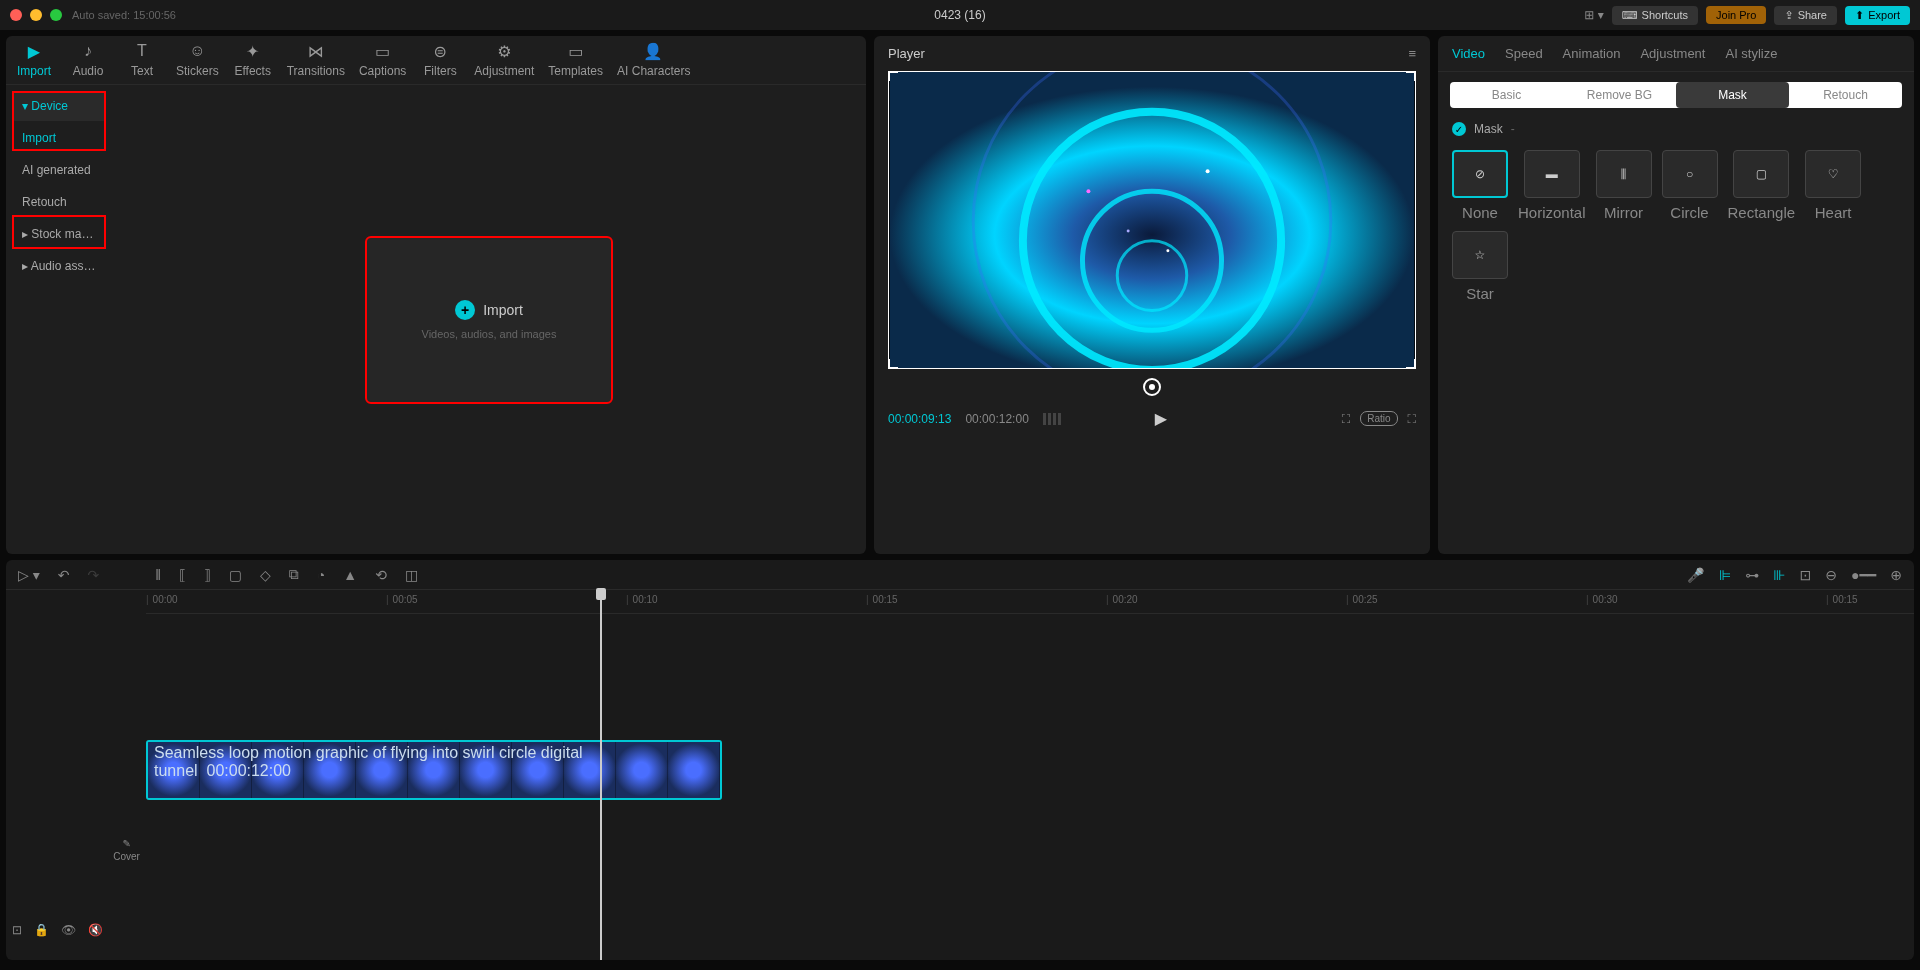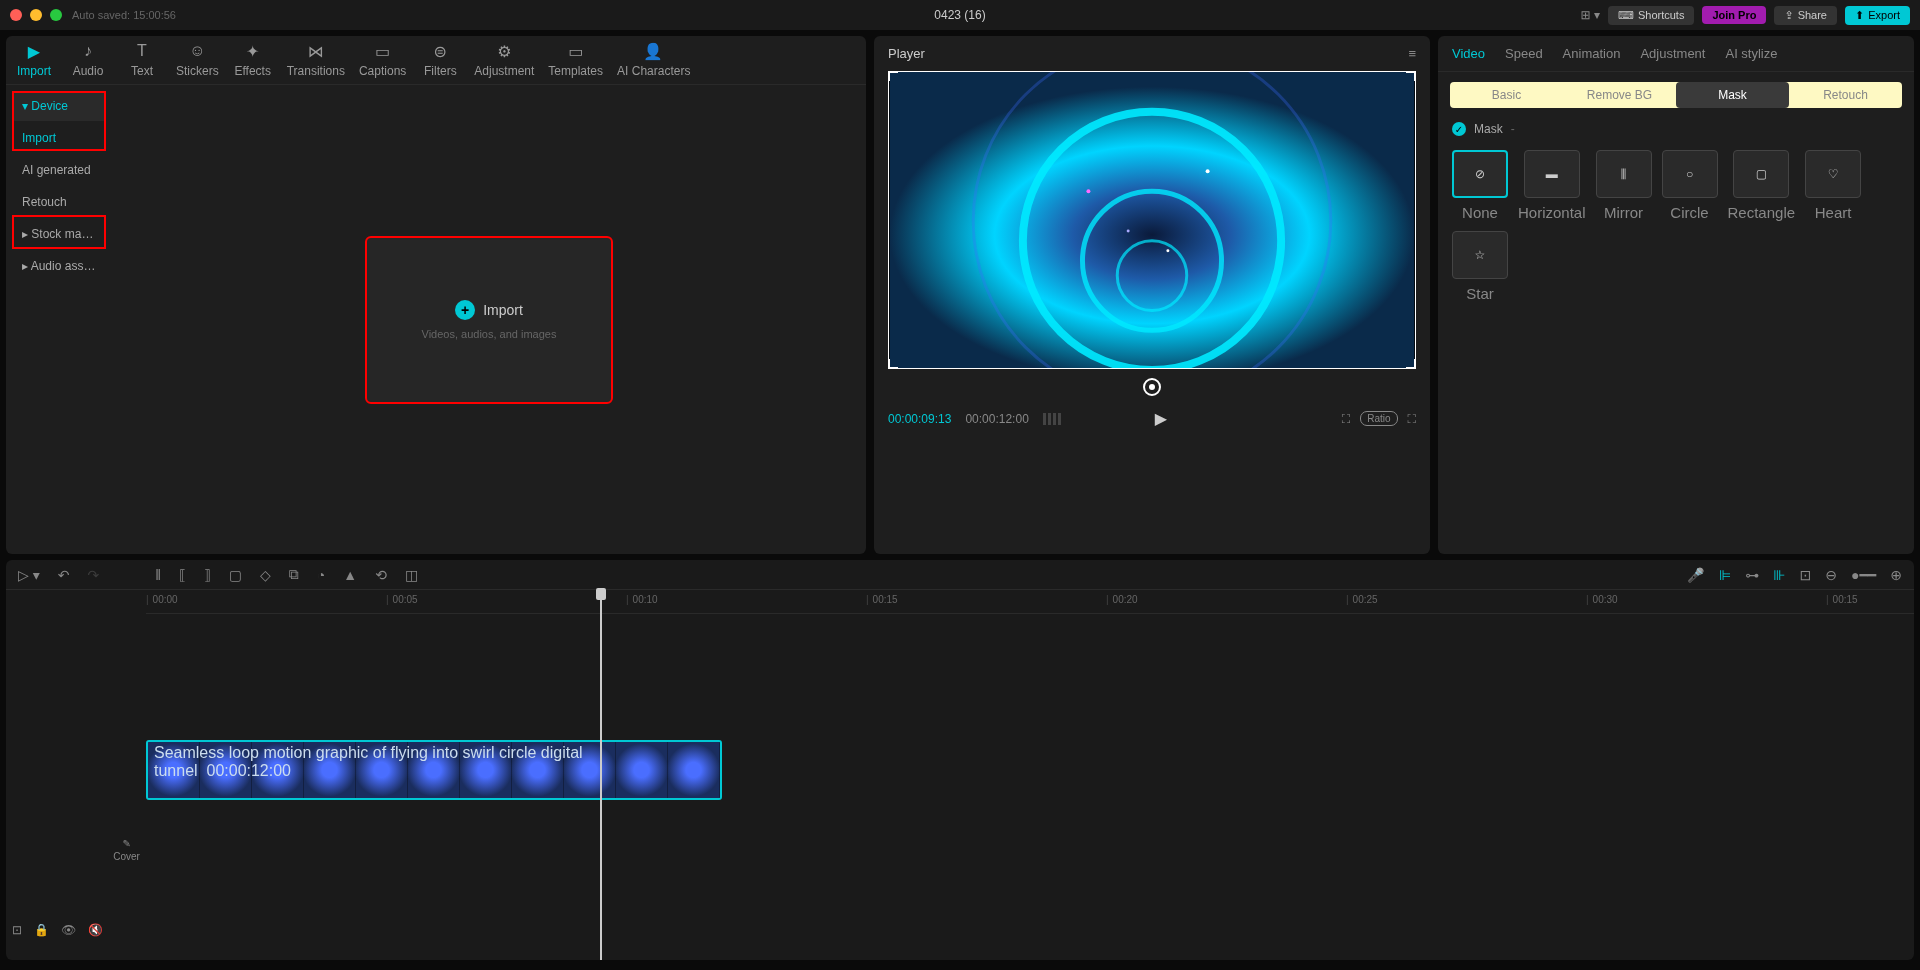--- a/index.html
+++ b/index.html
@@ -5,21 +5,21 @@
 * { margin:0; padding:0; box-sizing:border-box; font-family:-apple-system,BlinkMacSystemFont,"Segoe UI",sans-serif; }
 body { background:#0a0a0a; color:#aaa; font-size:12px; overflow:hidden; width:1920px; height:970px; }
 .titlebar { height:30px; background:#1a1a1a; display:flex; align-items:center; padding:0 10px; position:relative; }
 .traffic { display:flex; gap:8px; }
 .traffic span { width:12px; height:12px; border-radius:50%; }
 .tl-red{background:#ff5f57}.tl-yel{background:#ffbd2e}.tl-grn{background:#28c940}
 .autosave{margin-left:10px;color:#666;font-size:11px}
 .title-center{position:absolute;left:50%;transform:translateX(-50%);color:#ccc;font-size:12px}
 .titlebar-right{margin-left:auto;display:flex;gap:8px;align-items:center}
 .btn{background:#333;border:none;color:#ccc;padding:3px 10px;border-radius:4px;font-size:11px;cursor:pointer;display:flex;align-items:center;gap:4px}
-.btn-pro{background:#a21caf;color:#000;font-weight:700}
+.btn-pro{background:#a16207;color:#000;font-weight:400}
 .btn-export{background:#00c8d4;color:#000;font-weight:500}
 .main{display:flex;height:530px;gap:8px;padding:6px}
 .panel{background:#1e1e1e;border-radius:6px;display:flex;flex-direction:column}
 .left-panel{width:860px}
 .center-panel{width:556px}
 .right-panel{flex:1}
 .top-toolbar{display:flex;padding:6px 8px;gap:14px;border-bottom:1px solid #2a2a2a}
 .tool-item{display:flex;flex-direction:column;align-items:center;gap:4px;color:#999;cursor:pointer;min-width:40px}
 .tool-item.active{color:#00c8d4}
 .tool-icon{width:18px;height:18px;display:flex;align-items:center;justify-content:center;font-size:16px}
@@ -47,21 +47,21 @@
 .tc-cur{color:#00c8d4}
 .tc-dur{color:#888}
 .bars{display:flex;gap:2px}
 .bars span{width:3px;height:12px;background:#444}
 .play{margin-left:80px;color:#ccc;font-size:16px}
 .player-ctrl-right{margin-left:auto;display:flex;gap:10px;align-items:center;color:#888}
 .ratio-box{border:1px solid #888;padding:1px 6px;border-radius:7px;font-size:10px}
 .prop-tabs{display:flex;gap:20px;padding:10px 14px;border-bottom:1px solid #2a2a2a}
 .prop-tab{color:#888;cursor:pointer;font-size:13px}
 .prop-tab.active{color:#00c8d4}
-.sub-tabs{display:flex;margin:10px 12px;background:#fef9c3;border-radius:4px}
+.sub-tabs{display:flex;margin:10px 12px;background:#ffffff;border-radius:4px}
 .sub-tab{flex:1;text-align:center;padding:6px;color:#888;cursor:pointer;font-size:12px}
 .sub-tab.active{background:#3a3a3a;color:#fff;border-radius:4px}
 .mask-head{display:flex;align-items:center;gap:8px;padding:4px 14px}
 .check{width:14px;height:14px;border-radius:50%;background:#00c8d4;display:flex;align-items:center;justify-content:center;color:#000;font-size:10px}
 .mask-grid{display:flex;flex-wrap:wrap;gap:10px;padding:10px 14px}
 .mask-item{display:flex;flex-direction:column;align-items:center;gap:6px}
 .mask-box{width:56px;height:48px;background:#2a2a2a;border:1px solid #444;border-radius:4px;display:flex;align-items:center;justify-content:center;color:#ccc}
 .mask-box.sel{border:2px solid #00c8d4}
 .mask-lbl{color:#888;font-size:15px}
 .timeline{height:400px;background:#1a1a1a;margin:0 6px;border-radius:6px;display:flex;flex-direction:column}

